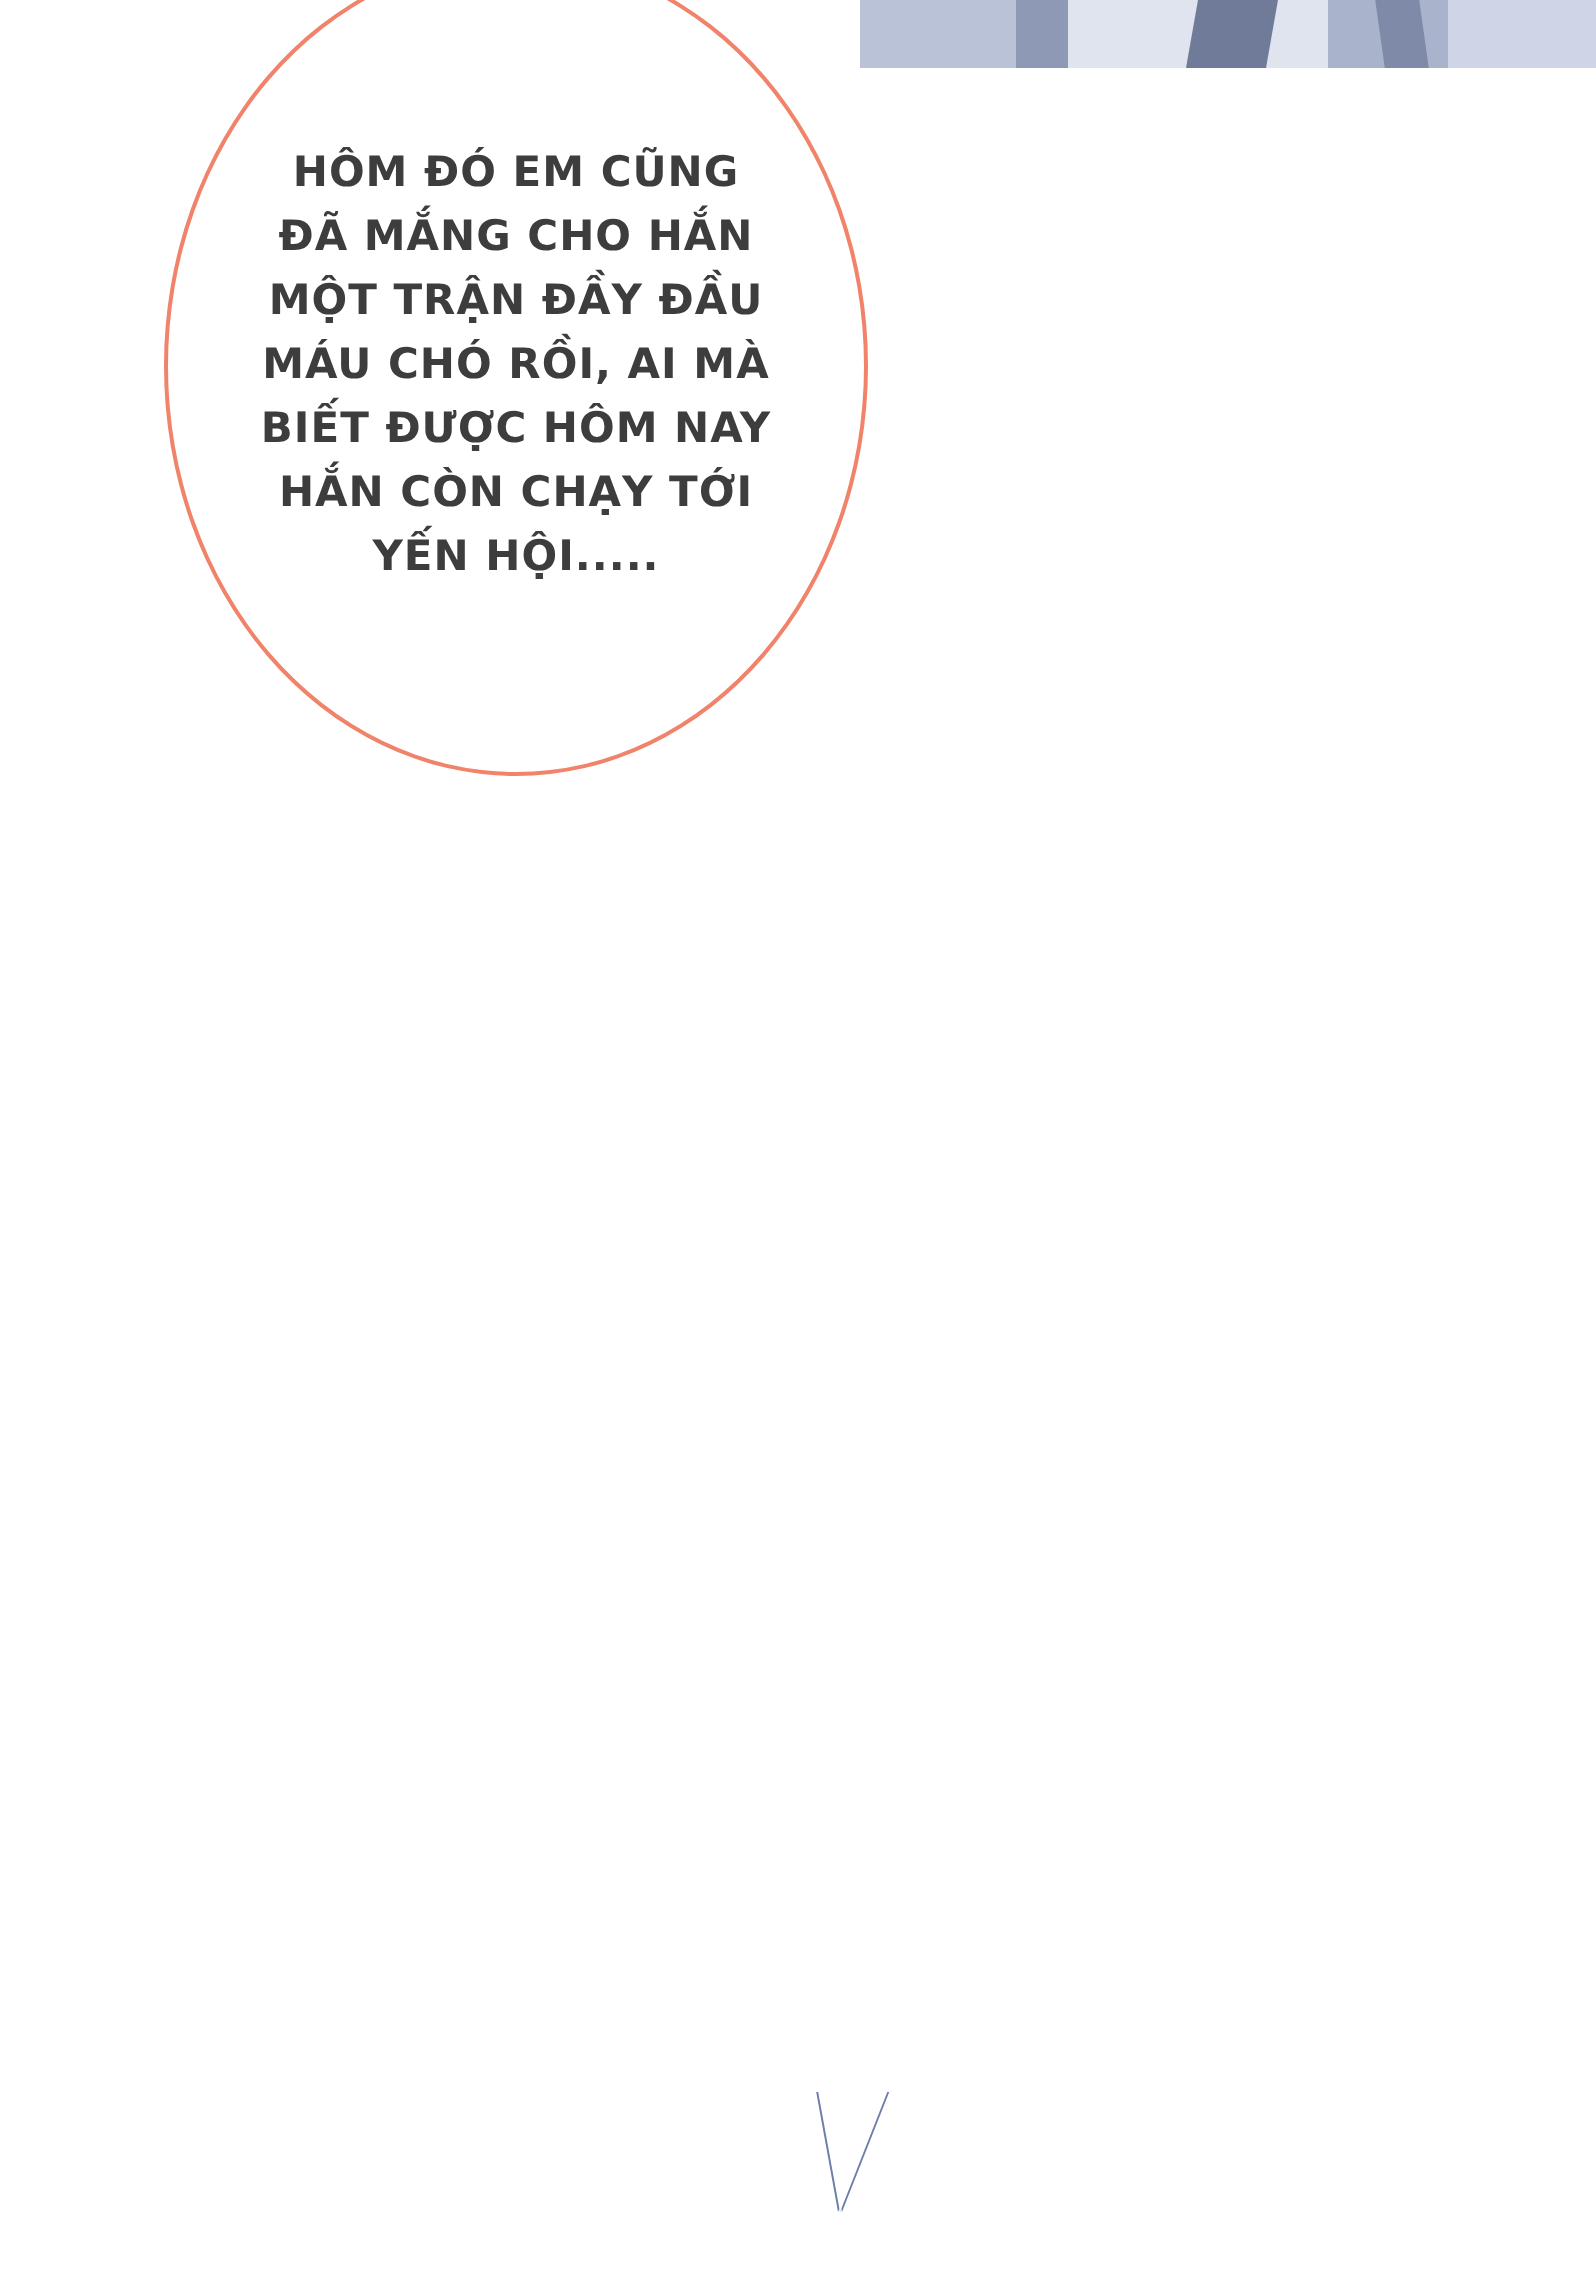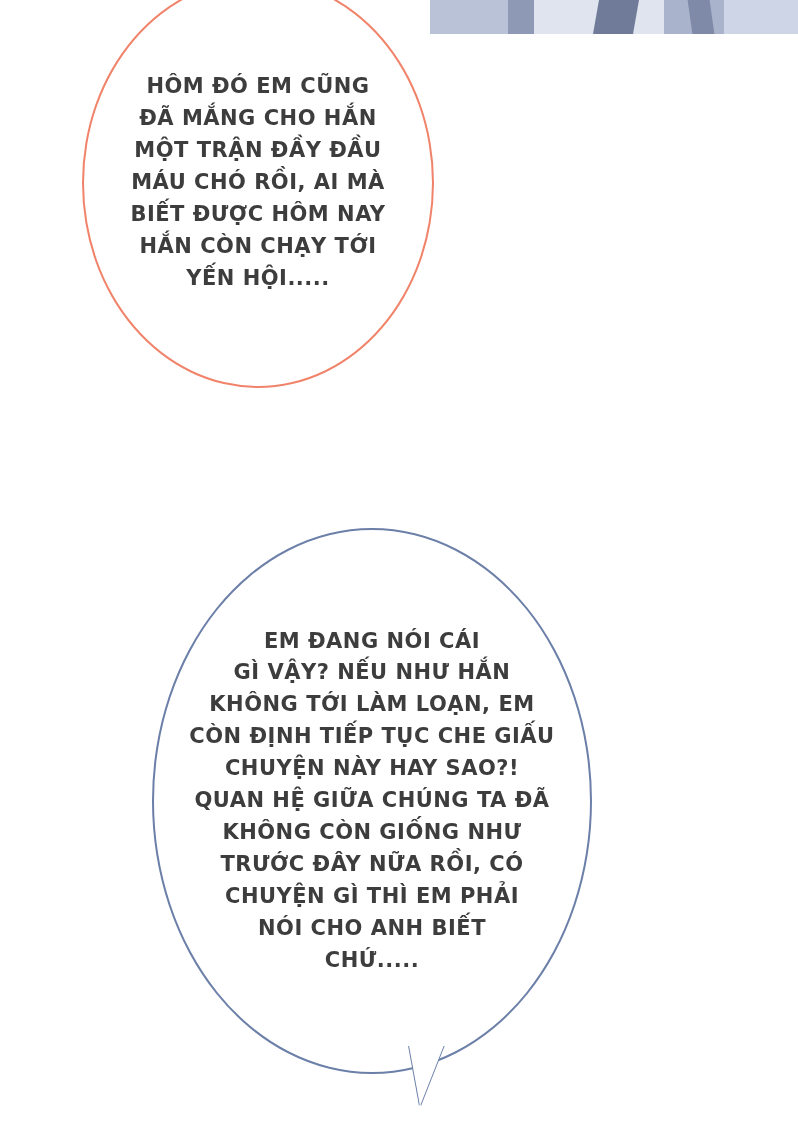--- a/index.html
+++ b/index.html
@@ -247,27 +247,14 @@
 ĐÃ MẮNG CHO HẮN
 MỘT TRẬN ĐẦY ĐẦU
 MÁU CHÓ RỒI, AI MÀ
 BIẾT ĐƯỢC HÔM NAY
 HẮN CÒN CHẠY TỚI
 YẾN HỘI.....</div>
   </div>
 
   <div class="tail"></div>
   <div class="tail-mask"></div>
-  <div class="bubble" id="bubble-2">
-    <div class="txt">EM ĐANG NÓI CÁI
-GÌ VẬY? NẾU NHƯ HẮN
-KHÔNG TỚI LÀM LOẠN, EM
-CÒN ĐỊNH TIẾP TỤC CHE GIẤU
-CHUYỆN NÀY HAY SAO?!
-QUAN HỆ GIỮA CHÚNG TA ĐÃ
-KHÔNG CÒN GIỐNG NHƯ
-TRƯỚC ĐÂY NỮA RỒI, CÓ
-CHUYỆN GÌ THÌ EM PHẢI
-NÓI CHO ANH BIẾT
-CHỨ.....</div>
-  </div>
 
 </div>
 
 </body></html>

